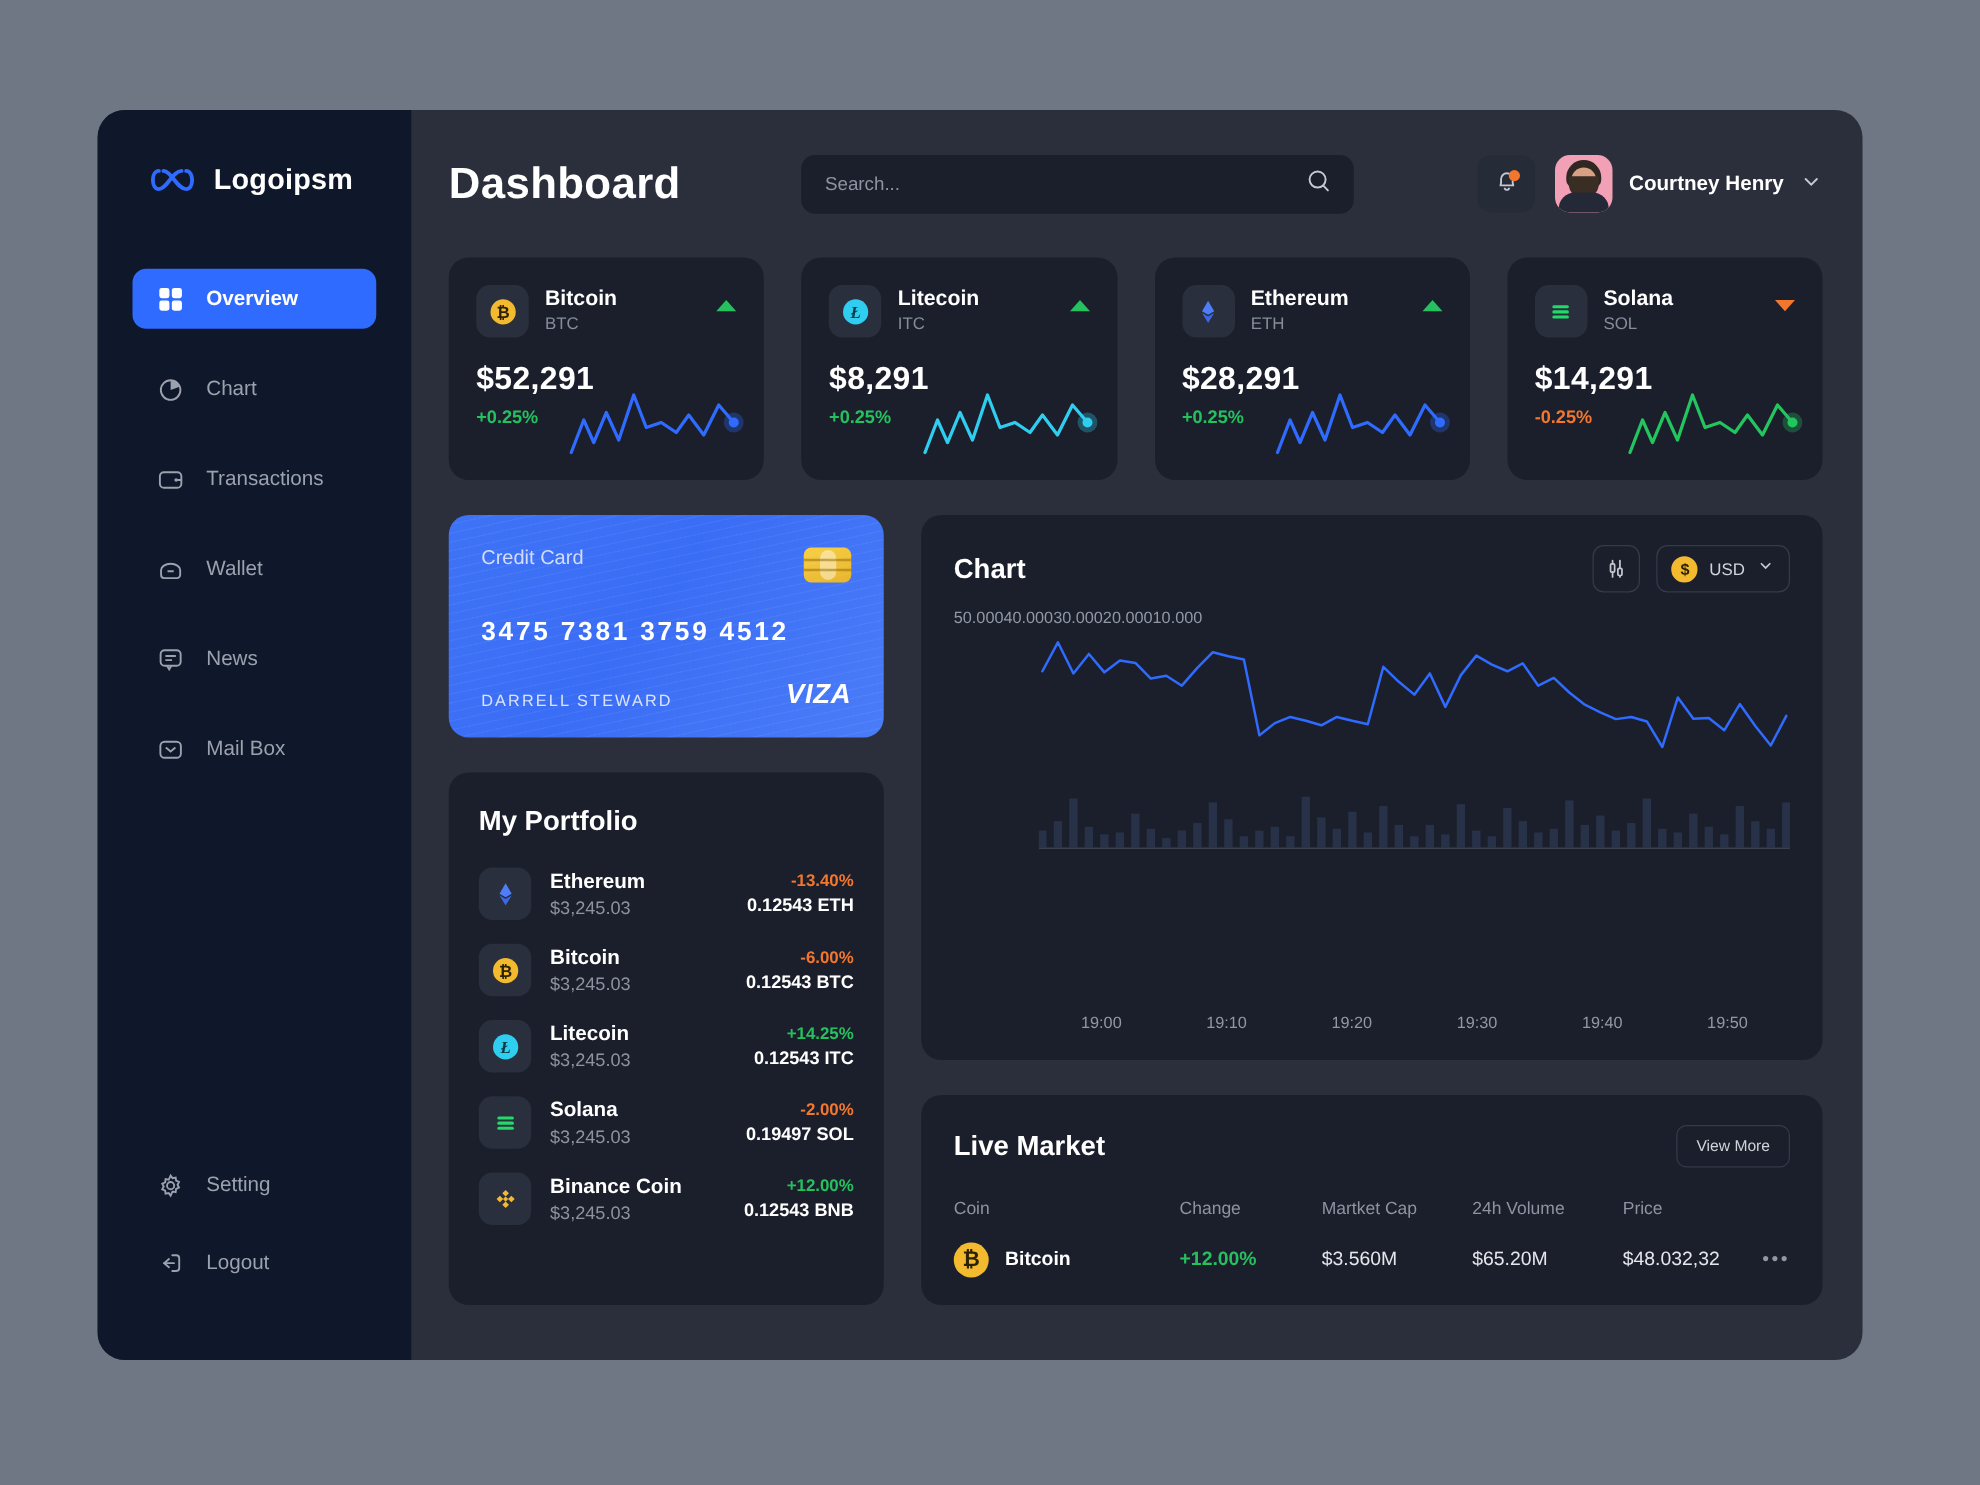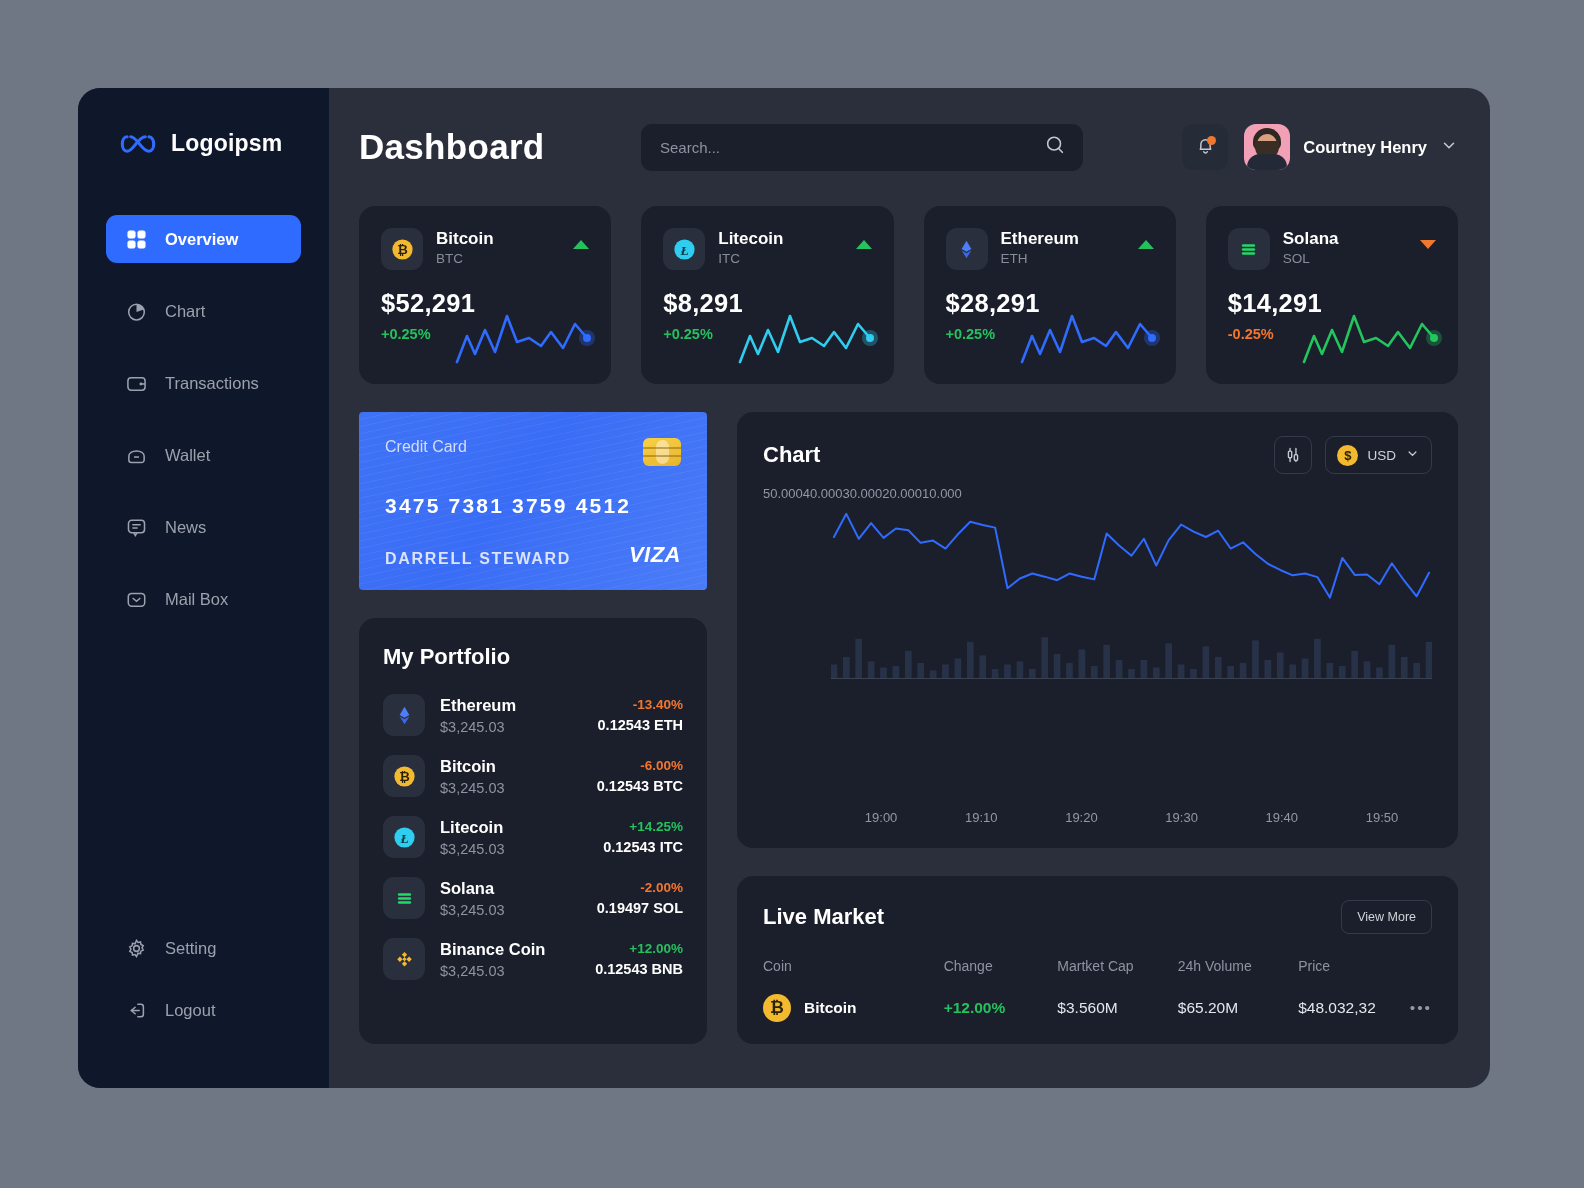--- a/index.html
+++ b/index.html
@@ -89,38 +89,38 @@
   .stat-change { font-size: 14.5px; font-weight: 700; margin-top: 8px; }
   .spark { position: absolute; right: 16px; bottom: 18px; width: 140px; height: 62px; }
 
   
   .grid { display: flex; gap: 30px; margin-top: 28px; }
   .col-left { width: 348px; flex: 0 0 348px; display: flex; flex-direction: column; gap: 28px; }
   .col-right { flex: 1 1 auto; display: flex; flex-direction: column; gap: 28px; }
 
   
   .credit {
-    height: 178px; border-radius: 4px; padding: 26px 26px 22px 26px;
+    height: 178px; border-radius: 16px; padding: 26px 26px 22px 26px;
     background: linear-gradient(128deg, #3f73f6 0%, #3a6df5 45%, #4a7cf8 100%);
     position: relative; overflow: hidden;
     display: flex; flex-direction: column;
   }
   .credit::after {
     content:""; position:absolute; inset:0;
     background: repeating-linear-gradient(168deg, rgba(255,255,255,.05) 0 1px, transparent 1px 7px);
     pointer-events:none;
   }
   .credit-top { display: flex; align-items: flex-start; }
   .credit-label { color: #d3ddfb; font-size: 16px; }
   .chip { margin-left: auto; width: 38px; height: 28px; border-radius: 6px; background: linear-gradient(160deg,#f7d046,#e8b42c); position: relative; }
   .chip::before { content:""; position:absolute; left:13px; top:2px; width:13px; height:24px; border-radius:8px; background:rgba(255,255,255,.45); }
   .chip::after { content:""; position:absolute; left:0; top:9px; width:38px; height:1.6px; background:rgba(150,110,10,.55); box-shadow:0 8px 0 rgba(150,110,10,.55); }
   .credit-num { color: #fff; font-size: 21px; font-weight: 700; letter-spacing: 2.2px; margin-top: 28px; position: relative; z-index: 2; }
   .credit-bot { display: flex; align-items: flex-end; margin-top: auto; position: relative; z-index: 2; }
-  .credit-holder { color: #dbe4fc; font-size: 16px; letter-spacing: 1.7px; font-weight: 700; }
+  .credit-holder { color: #dbe4fc; font-size: 13px; letter-spacing: 1.7px; font-weight: 400; }
   .credit-brand { margin-left: auto; color: #fff; font-size: 22px; font-weight: 700; font-style: italic; letter-spacing: .5px; }
 
   
   .portfolio { background: #1b1f2b; border-radius: 16px; padding: 26px 24px 22px 24px; flex: 1 1 auto; }
   .panel-title { color: #fff; font-size: 22px; font-weight: 700; }
   .pf-list { margin-top: 18px; display: flex; flex-direction: column; gap: 7px; }
   .pf-row { display: flex; align-items: center; gap: 15px; padding: 6px 0; }
   .pf-badge { width: 42px; height: 42px; border-radius: 11px; background: #2a2f3d; display:flex; align-items:center; justify-content:center; flex:0 0 42px; }
   .pf-mid { display: flex; flex-direction: column; gap: 4px; }
   .pf-name { color: #fff; font-size: 16.5px; font-weight: 700; }

